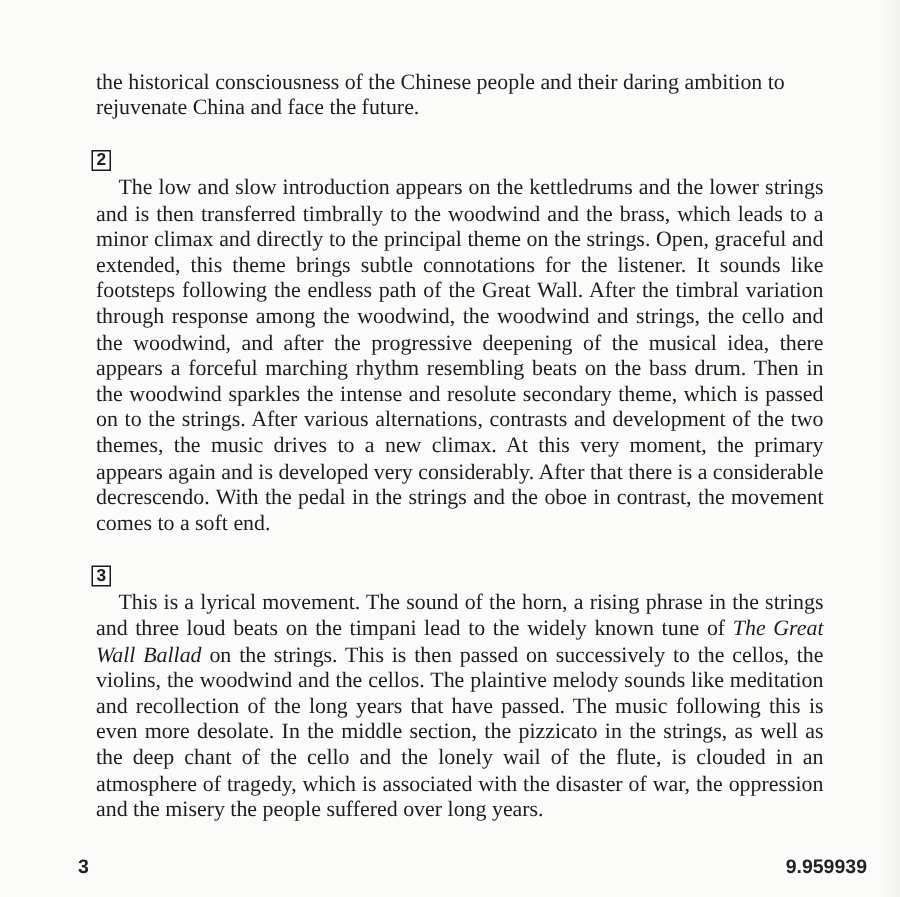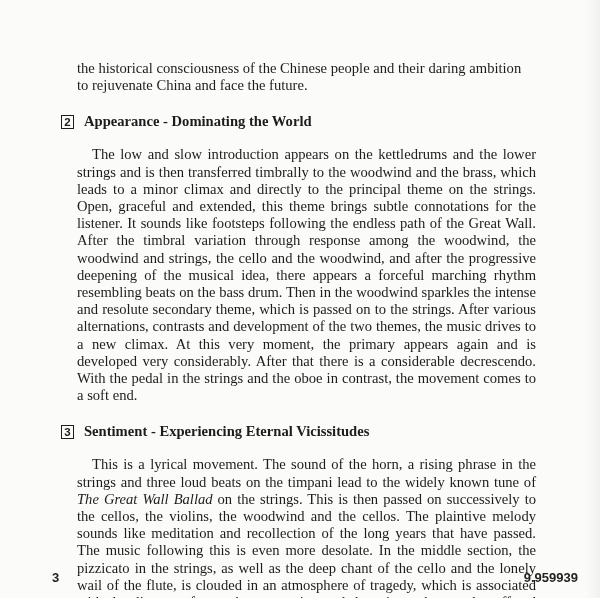--- a/index.html
+++ b/index.html
@@ -12,21 +12,21 @@
     }
     .page-edge {
       position:absolute; top:0; right:0; width:14px; height:598px;
       background:linear-gradient(to right,#fbfbfa,#f1f1ef);
     }
     .content {
       position:absolute; left:61px; top:44px; width:491px;
       font-size:14.6px; line-height:17.2px;
       text-align:justify;
     }
-    p { margin:16px; }
+    p { margin:3px; }
     .intro-para { text-align:left; }
     .section { margin-top:19px; }
     .section-heading {
       display:flex; align-items:center;
       font-weight:bold; font-size:14.6px; line-height:17px;
       margin-bottom:3px;
     }
     .track-box {
       display:inline-block;
       border:1.2px solid #1c1c1c;
@@ -48,29 +48,27 @@
 <body>
 
 <div class="page-edge"></div>
 
 <div class="content">
   <p class="intro-para">the historical consciousness of the Chinese people and their daring ambition to rejuvenate China and face the future.</p>
 
   <div class="section">
     <div class="section-heading">
       <span class="track-box">2</span>
-      <span>Appearance - Dominating the World</span>
     </div>
     <p class="body-para">The low and slow introduction appears on the kettledrums and the lower strings and is then transferred timbrally to the woodwind and the brass, which leads to a minor climax and directly to the principal theme on the strings. Open, graceful and extended, this theme brings subtle connotations for the listener.  It sounds like footsteps following the endless path of the Great Wall. After the timbral variation through response among the woodwind, the woodwind and strings, the cello and the woodwind, and after the progressive deepening of the musical idea, there appears a forceful marching rhythm resembling beats on the bass drum.  Then in the woodwind sparkles the intense and resolute secondary theme, which is passed on to the strings.  After various alternations, contrasts and development of the two themes, the music drives to a new climax.  At this very moment, the primary appears again and is developed very considerably.  After that there is a considerable decrescendo. With the pedal in the strings and the oboe in contrast, the movement comes to a soft end.</p>
   </div>
 
   <div class="section">
     <div class="section-heading">
       <span class="track-box">3</span>
-      <span>Sentiment - Experiencing Eternal Vicissitudes</span>
     </div>
     <p class="body-para"><span>This is a lyrical movement.  The sound of the horn, a rising phrase in the strings and three loud beats on the timpani lead to the widely known tune of </span><span class="italic">The Great Wall Ballad</span><span> on the strings.  This is then passed on successively to the cellos, the violins, the woodwind and the cellos.  The plaintive melody sounds like meditation and recollection of the long years that have passed.  The music following this is even more desolate.  In the middle section, the pizzicato in the strings, as well as the deep chant of the cello and the lonely wail of the flute, is clouded in an atmosphere of tragedy, which is associated with the disaster of war, the oppression and the misery the people suffered over long years.</span></p>
   </div>
 </div>
 
 <div class="footer">
   <span>3</span>
   <span>9.959939</span>
 </div>
 

